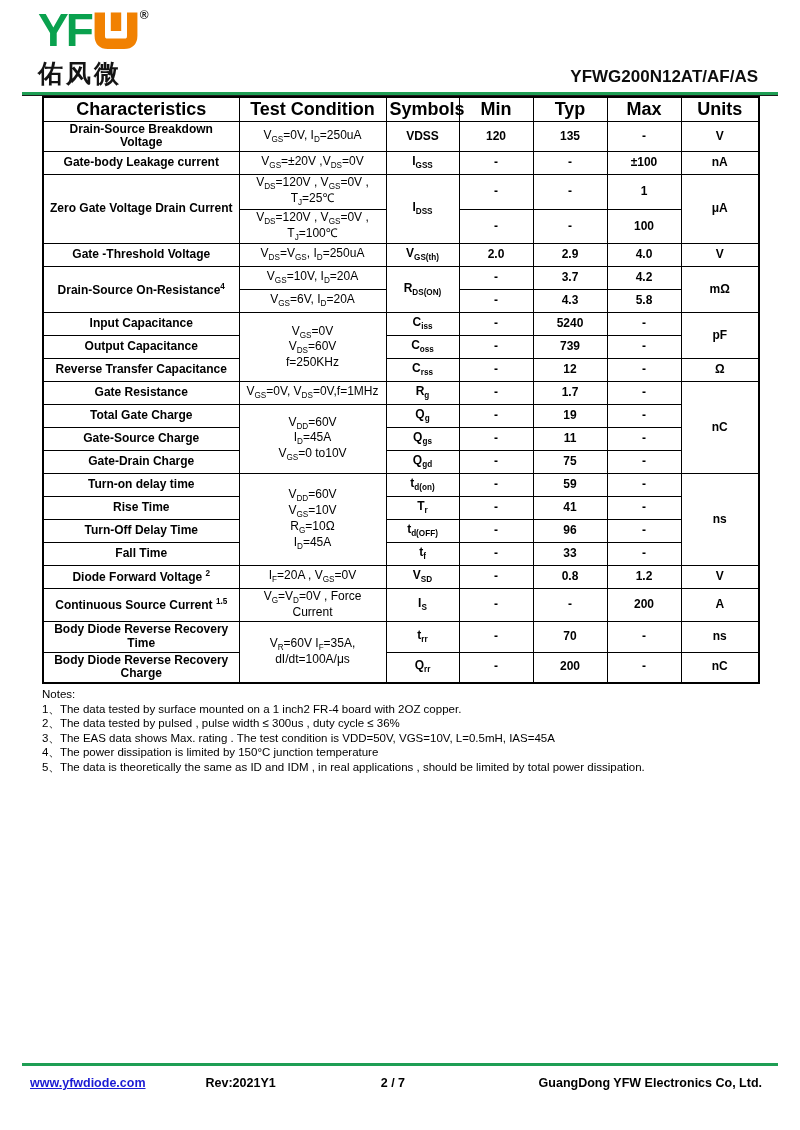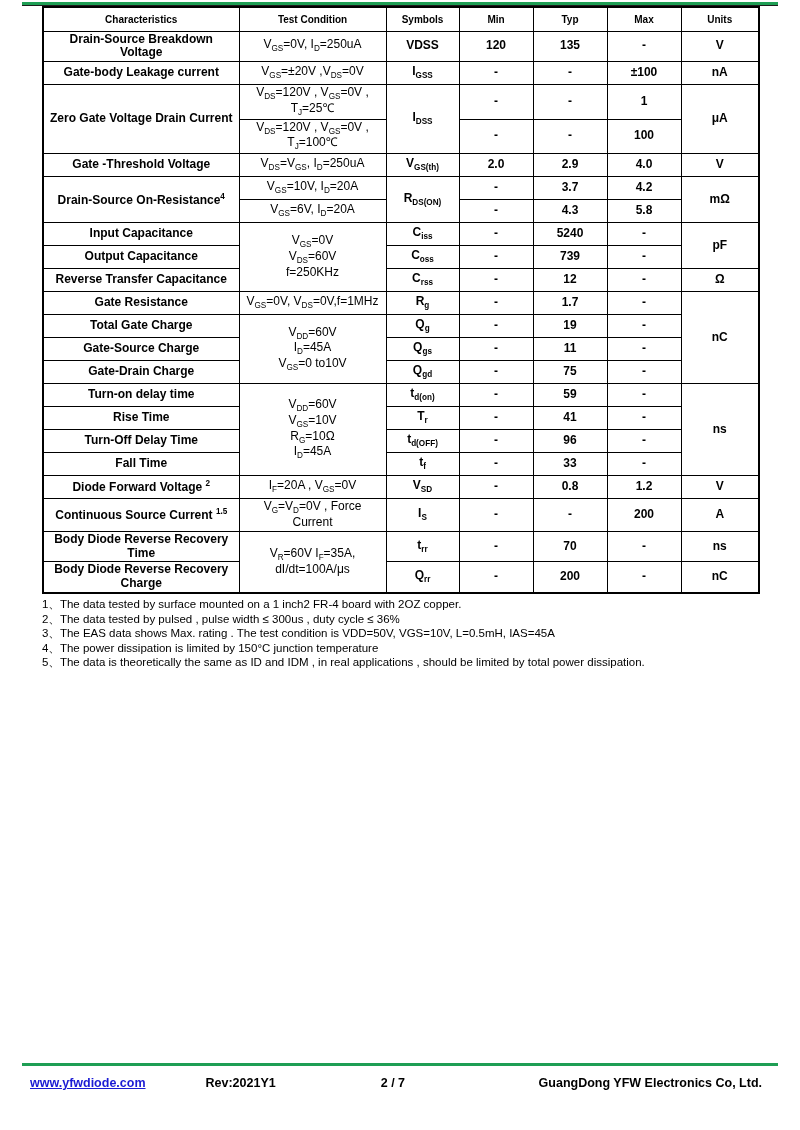--- a/index.html
+++ b/index.html
@@ -20,21 +20,21 @@
   .rule { margin:2px 22px 0 22px; }
   .rule-green { height:3px; background:#1e9e54; }
   .rule-dark { height:1px; background:#1c1c1c; }
   
   .section-title { margin:5px 0 3px 42px; font-size:15px; font-weight:bold; color:#00a34f; }
   
   table.spec { border-collapse:collapse; margin-left:42px; width:716px; table-layout:fixed;
                border:2px solid #000; }
   table.spec th, table.spec td { border:1px solid #000; font-size:12px; height:23px;
                padding:1px 3px; text-align:center; vertical-align:middle; line-height:1.15; }
-  table.spec th { font-weight:bold; font-size:10px; height:24px; }
+  table.spec th { font-weight:bold; font-size:18px; height:24px; }
   td.c-char { text-align:left; font-weight:700; font-size:11.5px; }
   td.c-cond { font-weight:400; font-size:11.5px; }
   td.c-sym  { font-weight:bold; font-size:12.5px; }
   td.c-val  { font-weight:bold; font-size:12px; }
   td.c-unit { font-weight:bold; font-size:12.5px; }
   table.spec sub { font-size:68%; }
   table.spec sup { font-size:68%; }
   
   .notes { margin:3px 0 0 42px; font-size:11.5px; line-height:14.6px; color:#000; width:710px; }
   .notes .note-title { font-weight:400; }
@@ -46,20 +46,36 @@
   .footer-link { color:#1b1bd4; text-decoration:underline; }
   .footer-rev  { margin-left:60px; }
   .footer-page { margin-left:105px;text-align:center; }
   .footer-company { margin-left:auto; }
 </style>
 </head>
 <body>
 
 <div class="page">
 
+  <div class="header">
+    <div>
+      <div class="logo-line">
+        <span class="logo-yf">YF</span>
+        <span class="logo-mark">
+          <svg width="44" height="40" viewBox="0 0 38 32" aria-hidden="true">
+            <path d="M5 0 V20 Q5 27 12 27 H26 Q33 27 33 20 V0" fill="none" stroke="#f18101" stroke-width="9"></path>
+            <path d="M19 0 V16" fill="none" stroke="#f18101" stroke-width="9"></path>
+          </svg>
+        </span>
+        <span class="logo-reg">®</span>
+      </div>
+      <div class="logo-cn">佑风微</div>
+    </div>
+    <div class="part-number">YFWG200N12AT/AF/AS</div>
+  </div>
 
   <div class="rule">
     <div class="rule-green"></div>
     <div class="rule-dark"></div>
   </div>
 
 
   <table class="spec">
     <colgroup>
       <col style="width:196px">
@@ -254,20 +270,21 @@
       <td class="c-sym">Q<sub>rr</sub></td>
       <td class="c-val">-</td>
       <td class="c-val">200</td>
       <td class="c-val">-</td>
       <td class="c-unit">nC</td>
     </tr>
   </tbody>
     </table>
 
   <div class="notes">
+    <div class="note-title">Notes:</div>
     <div>1、The data tested by surface mounted on a 1 inch2 FR-4 board with 2OZ copper.</div>
     <div>2、The data tested by pulsed , pulse width ≤ 300us , duty cycle ≤ 36%</div>
     <div>3、The EAS data shows Max. rating . The test condition is VDD=50V, VGS=10V, L=0.5mH, IAS=45A</div>
     <div>4、The power dissipation is limited by 150°C junction temperature</div>
     <div>5、The data is theoretically the same as ID and IDM , in real applications , should be limited by total power dissipation.</div>
   </div>
 
   <div class="footer">
     <div class="footer-line"></div>
     <div class="footer-row">

